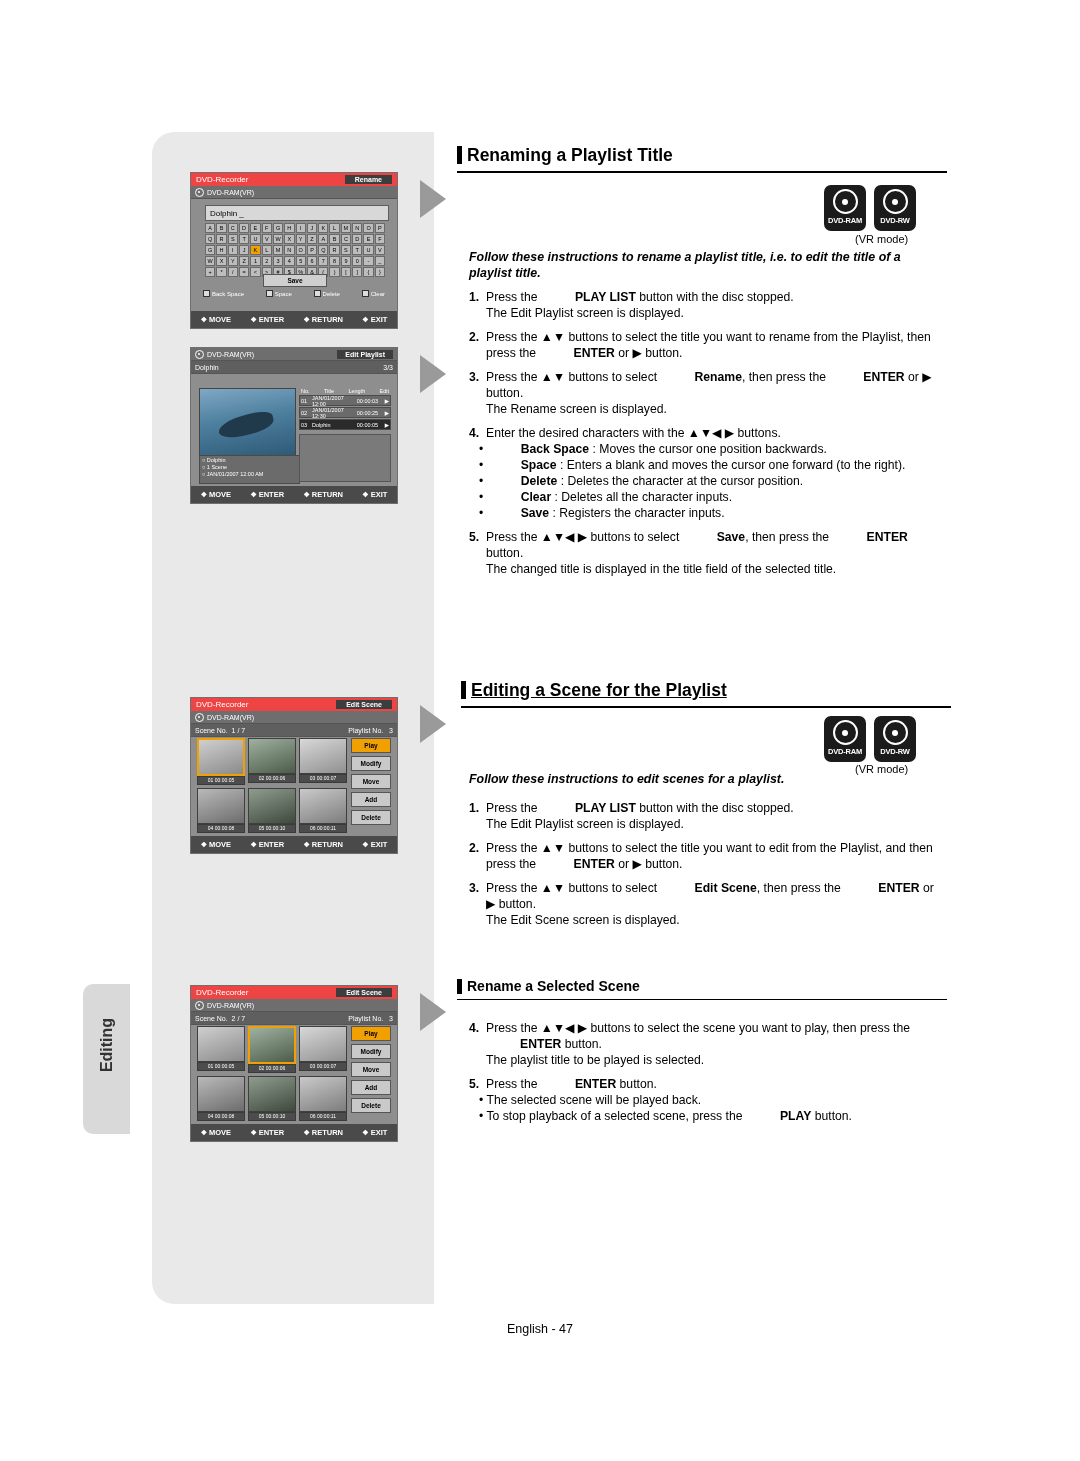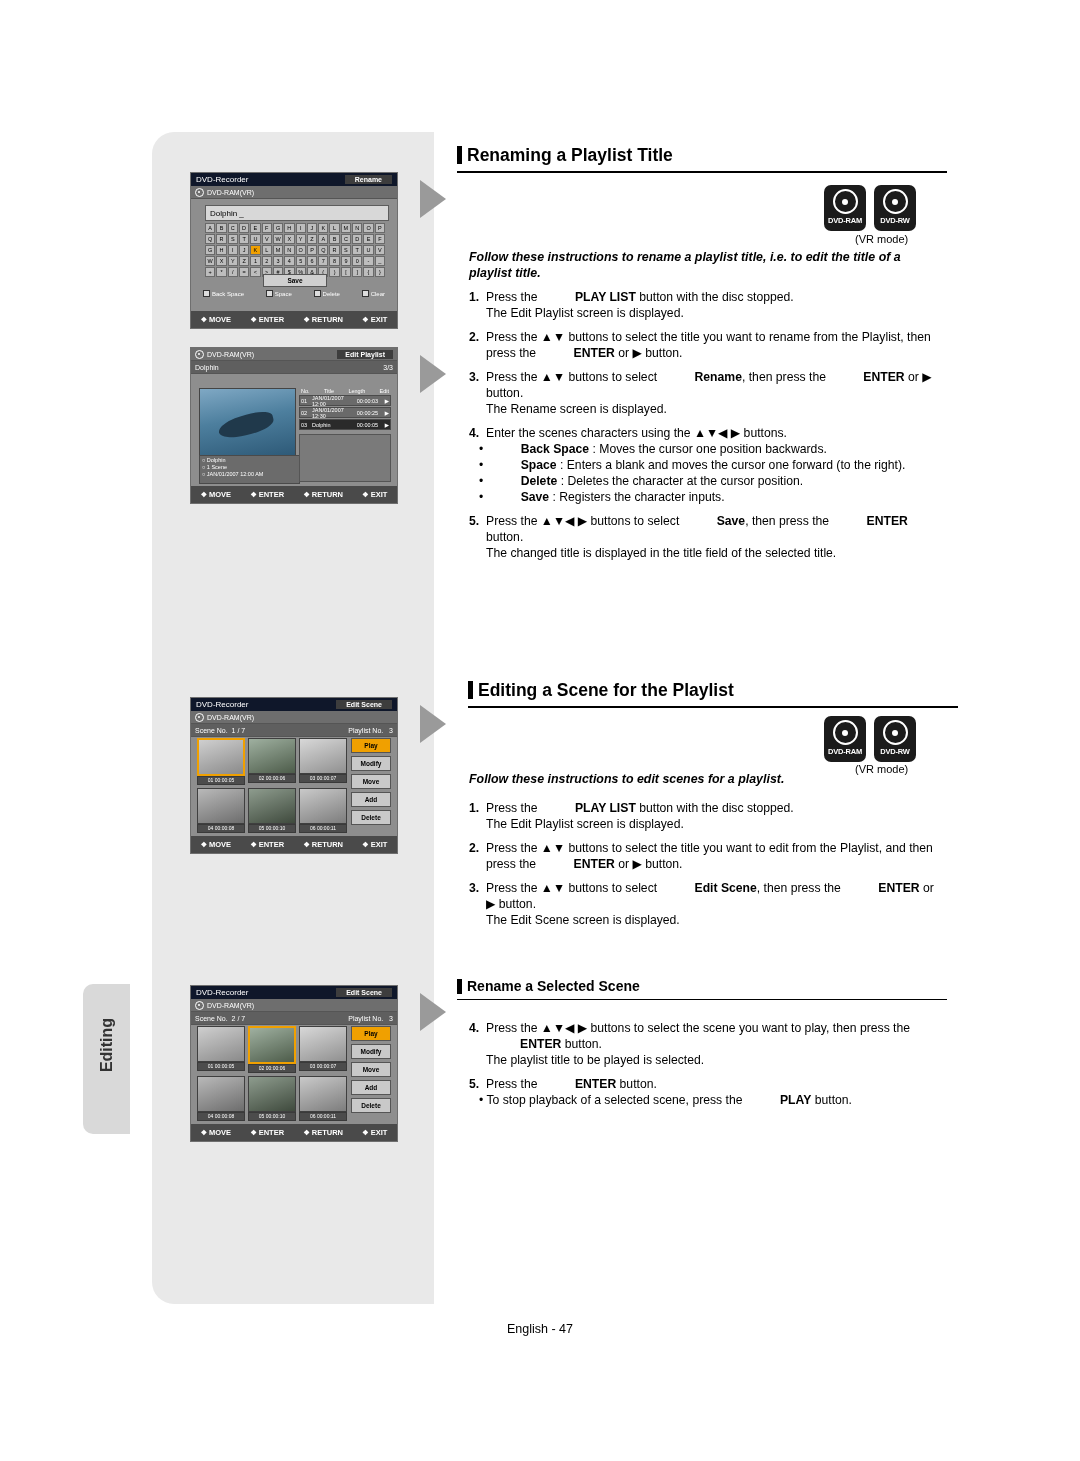--- a/index.html
+++ b/index.html
@@ -20,21 +20,21 @@
     background:#d9d9d9;border-top-left-radius:10px;border-bottom-left-radius:10px;
   }
   .edittab span{
     position:absolute;left:-24px;top:52px;width:96px;text-align:center;
     transform:rotate(-90deg);font-weight:bold;font-size:16px;color:#333;
   }
 
   
   .osd{position:absolute;background:#8e8e8e;border:1px solid #6f6f6f;}
   .osd .titlebar{
-    height:13px;background:#0f172a;color:#fff;font-size:8px;
+    height:13px;background:#ef4444;color:#fff;font-size:8px;
     display:flex;align-items:center;justify-content:space-between;padding:0 5px;
   }
   .osd .titlebar .right{background:#3d3d3d;padding:1px 10px;font-weight:bold;font-size:7px;}
   .osd .discrow{
     height:12px;background:#6e6e6e;color:#fff;font-size:7px;
     display:flex;align-items:center;padding:0 4px;gap:3px;border-bottom:1px solid #555;
   }
   .disc-ic{width:7px;height:7px;border-radius:50%;border:1px solid #fff;display:inline-block;position:relative;}
   .disc-ic:after{content:"";position:absolute;left:2px;top:2px;width:2px;height:2px;background:#fff;border-radius:50%;}
   .osd .botbar{
@@ -573,34 +573,35 @@
           <span class="n">2.</span>
           <span class="tx">Press the ▲▼ buttons to select the title you want to rename from the Playlist, then press the <b>ENTER</b> or ▶ button.</span>
         </div>
         <div class="step" style="margin-top: 8px;">
           <span class="n">3.</span>
           <span class="tx">Press the ▲▼ buttons to select <b>Rename</b>, then press the <b>ENTER</b> or ▶ button.</span>
         </div>
         <div class="cont">The Rename screen is displayed.</div>
         <div class="step" style="margin-top: 8px;">
           <span class="n">4.</span>
-          <span class="tx">Enter the scenes characters using the ▲▼◀ ▶ buttons.</span>
+          <span class="tx">Enter the desired characters with the ▲▼◀ ▶ buttons.</span>
         </div>
         <div class="bullet">• <b>Back Space</b> : Moves the cursor one position backwards.</div>
         <div class="bullet">• <b>Space</b> : Enters a blank and moves the cursor one forward (to the right).</div>
         <div class="bullet">• <b>Delete</b> : Deletes the character at the cursor position.</div>
+        <div class="bullet">• <b>Clear</b> : Deletes all the character inputs.</div>
         <div class="bullet">• <b>Save</b> : Registers the character inputs.</div>
         <div class="step" style="margin-top: 8px;">
           <span class="n">5.</span>
           <span class="tx">Press the ▲▼◀ ▶ buttons to select <b>Save</b>, then press the <b>ENTER</b> button.</span>
         </div>
         <div class="cont">The changed title is displayed in the title field of the selected title.</div>
       </div>
 
-    <h2 class="sec" style="position:absolute;left:11px;top:680px;width:480px;">Editing a Scene for the Playlist</h2>
+    <h2 class="sec" style="position:absolute;left:4px;top:680px;width:480px;text-decoration:underline;">Editing a Scene for the Playlist</h2>
 
     <div class="logos" style="left:367px;top:716px;">
       <div class="logo">
         <div class="circ">
             <i></i>
           </div>
         <div class="nm">DVD-RAM</div>
       </div>
       <div class="logo">
         <div class="circ">
@@ -634,18 +635,19 @@
     <div style="position:absolute;left:12px;top:1012px;width:468px;" id="sec3-body">
         <div class="step" style="margin-top: 8px;">
           <span class="n">4.</span>
           <span class="tx">Press the ▲▼◀ ▶ buttons to select the scene you want to play, then press the <b>ENTER</b> button.</span>
         </div>
         <div class="cont">The playlist title to be played is selected.</div>
         <div class="step" style="margin-top: 8px;">
           <span class="n">5.</span>
           <span class="tx">Press the <b>ENTER</b> button.</span>
         </div>
+        <div class="bullet">• The selected scene will be played back.</div>
         <div class="bullet">• To stop playback of a selected scene, press the <b>PLAY</b> button.</div>
       </div>
   </div>
 
   <div class="footer">English - 47</div>
 </div>
 
 </body></html>

